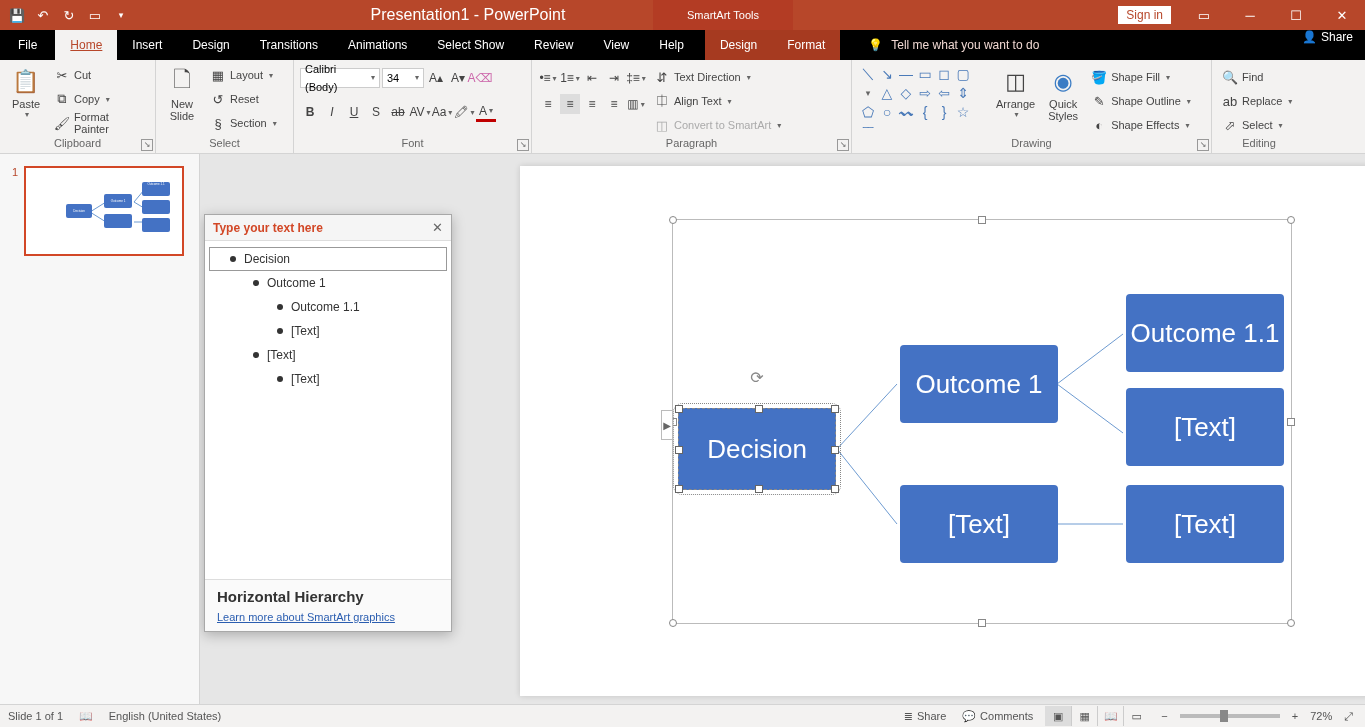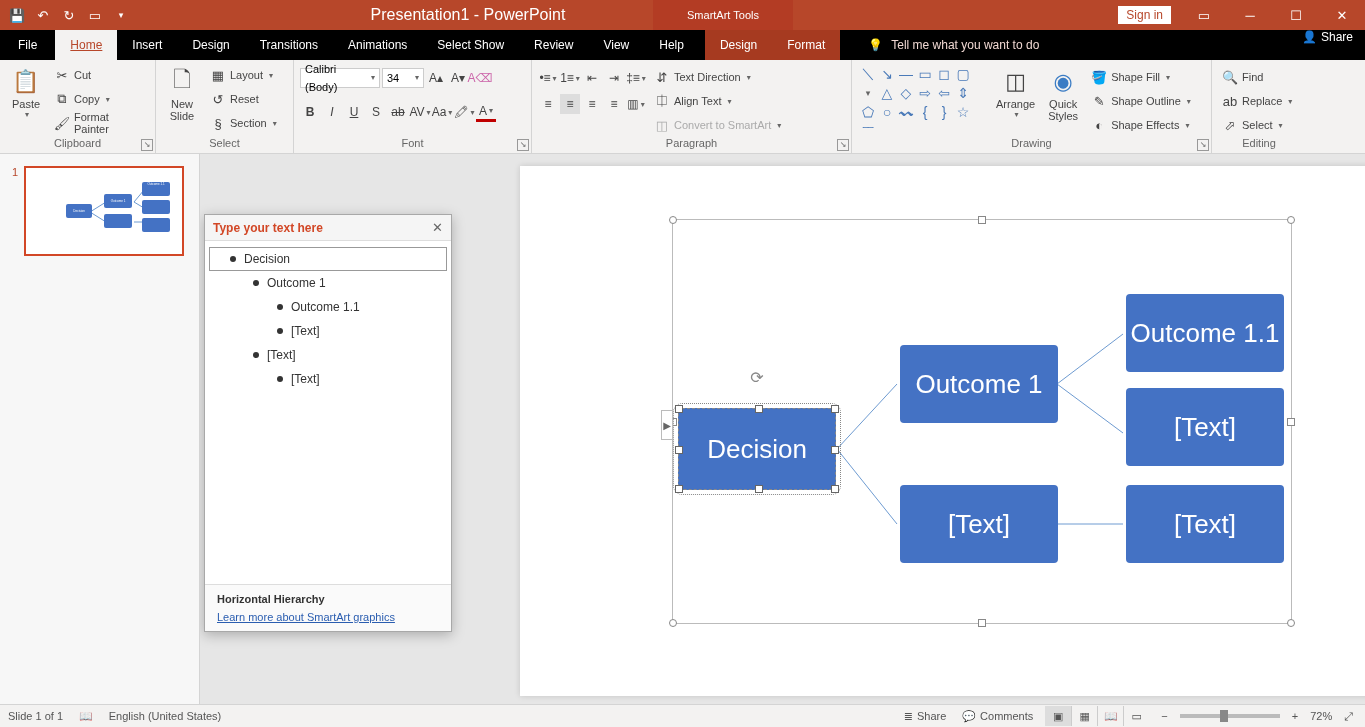--- a/index.html
+++ b/index.html
@@ -72,21 +72,21 @@
 
 
 .text-pane { position: absolute; left: 4px; top: 60px; width: 248px; height: 418px; background: #fff; border: 1px solid #a8a8a8; box-shadow: 0 3px 12px rgba(0,0,0,0.25); display: flex; flex-direction: column; }
 .tp-header { height: 26px; background: #f5f5f5; border-bottom: 1px solid #ddd; display: flex; align-items: center; justify-content: space-between; padding: 0 8px; font-size: 12px; color: #d24726; font-weight: 600; }
 .tp-close { color: #666; font-size: 13px; font-weight: normal; }
 .tp-list { flex: 1; padding: 6px 4px; font-size: 12px; color: #333; overflow: auto; }
 .tp-item { display: flex; align-items: center; height: 24px; }
 .tp-item.sel { border: 1px solid #999; }
 .tp-bullet { width: 6px; height: 6px; background: #333; border-radius: 50%; margin-right: 8px; }
 .tp-footer { border-top: 1px solid #ddd; padding: 8px 12px; font-size: 11px; color: #555; background: #fafafa; }
-.tp-footer b { color: #333; font-size: 11px; display: block; margin-bottom: 4px; }
+.tp-footer b { color: #333; font-size: 15px; display: block; margin-bottom: 4px; }
 .tp-footer a { color: #2a5db0; text-decoration: underline; display: block; margin-top: 6px; }
 
 
 .status-bar { position: absolute; left: 0; right: 0; bottom: 0; height: 23px; background: #f3f2f1; border-top: 1px solid #d4d4d4; display: flex; align-items: center; font-size: 11px; color: #555; }
 .status-left { display: flex; gap: 16px; padding-left: 8px; align-items: center; }
 .status-right { margin-left: auto; display: flex; align-items: center; gap: 8px; padding-right: 8px; }
 .sb-btn { display: flex; align-items: center; gap: 4px; padding: 0 4px; height: 23px; }
 .view-btns { display: flex; border: 0px solid #ccc; }
 .view-btn { width: 26px; height: 20px; display: flex; align-items: center; justify-content: center; border-left: 1px solid #ccc; }
 .view-btn:first-child { border-left: none; }

